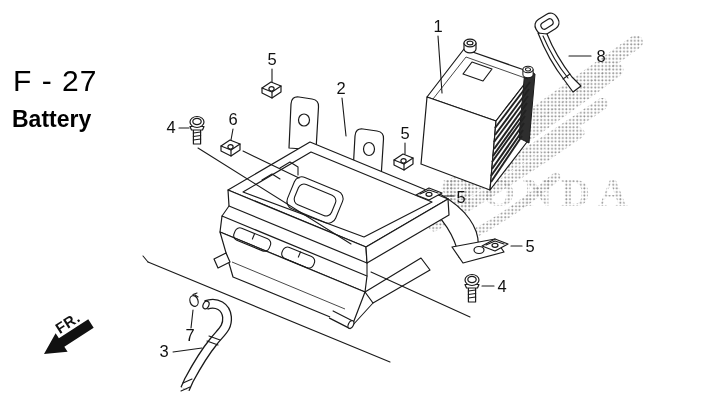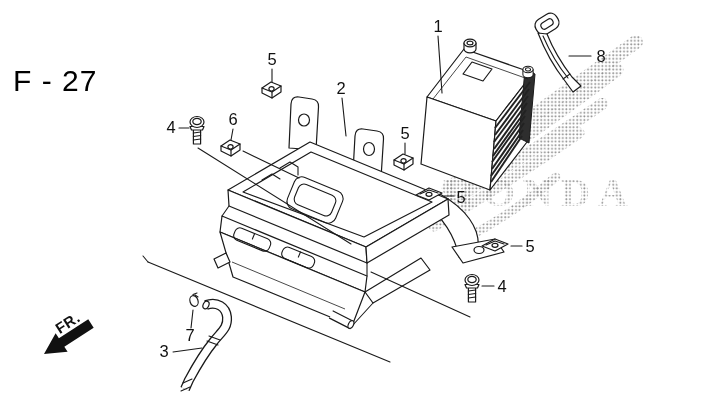--- a/index.html
+++ b/index.html
@@ -19,20 +19,21 @@
   .honda{font-family:"Liberation Serif",serif;font-weight:bold;font-size:41px;
          letter-spacing:8px;fill:url(#dots);}
   .fr-text{font-size:15px;font-weight:bold;fill:#111;letter-spacing:.5px;}
 </style>
 </head>
 <body>
 
 <div class="stage">
 
   <div class="hdr" id="pageCode">F - 27</div>
+  <div class="hdr" id="titleEn">Battery</div>
 
   <svg width="702" height="405" viewBox="0 0 702 405">
     <defs>
       <pattern id="dots" width="3.6" height="3.6" patternUnits="userSpaceOnUse">
         <circle cx="1.2" cy="1.2" r="1" fill="#8f8f8f"></circle>
       </pattern>
       <g id="clipbox">
         <path d="M 0,6 L 9,0 L 19,4 L 19,10 L 10,16 L 0,11 Z"></path>
         <path d="M 0,6 L 10,10 L 19,4" fill="none"></path>
         <path d="M 10,10 L 10,16" fill="none"></path>

